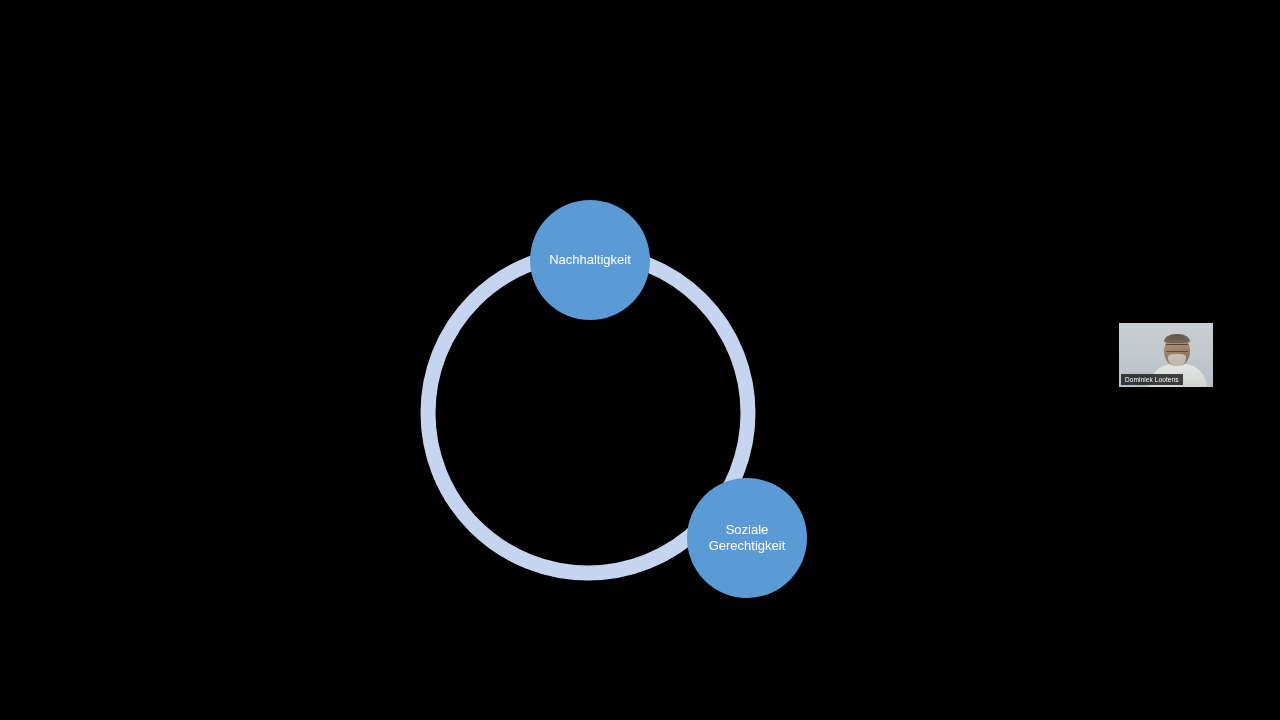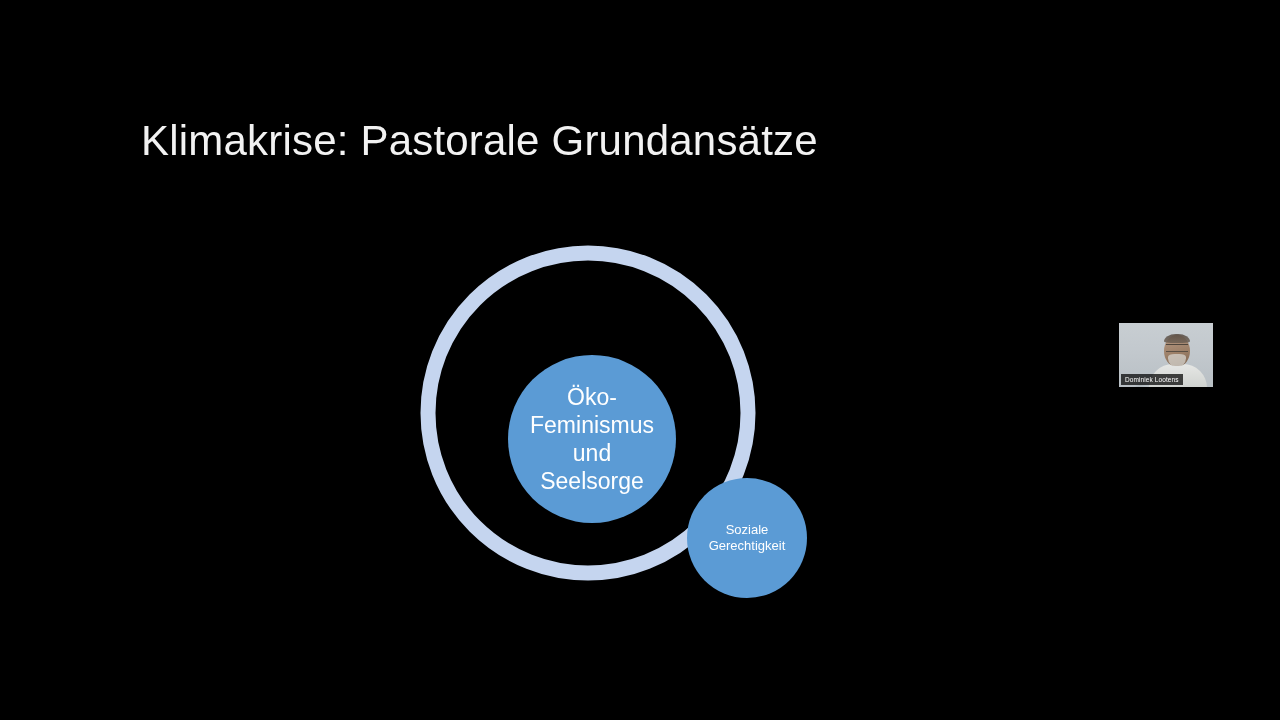--- a/index.html
+++ b/index.html
@@ -195,41 +195,37 @@
     white-space: nowrap;
     overflow: hidden;
     text-overflow: ellipsis;
   }
 </style>
 </head>
 <body>
 
 <div id="slide-surface">
 
-  <div id="slide-title">Klimakrise: Pastorale Grundansätze</div>
 
   <div id="cycle-diagram">
 
     <svg class="ring-svg" viewBox="0 0 440 450">
       <circle cx="208" cy="223" r="160" fill="none" stroke="#c5d5ef" stroke-width="15"></circle>
     </svg>
 
+    <div class="node-circle" id="node-top">
+      <span class="node-label">Nachhaltigkeit</span>
+    </div>
 
 
     <div class="node-circle" id="node-bottom-right">
       <span class="node-label">Soziale
 Gerechtigkeit</span>
     </div>
 
-    <div class="node-circle" id="node-center">
-      <span class="node-label">Öko-
-Feminismus
-und
-Seelsorge</span>
-    </div>
 
   </div>
 
   <div id="webcam-tile">
     <div id="webcam-video">
       <div id="webcam-body"></div>
       <div id="webcam-head"></div>
       <div id="webcam-hair"></div>
       <div id="webcam-glasses"></div>
       <div id="webcam-beard"></div>

